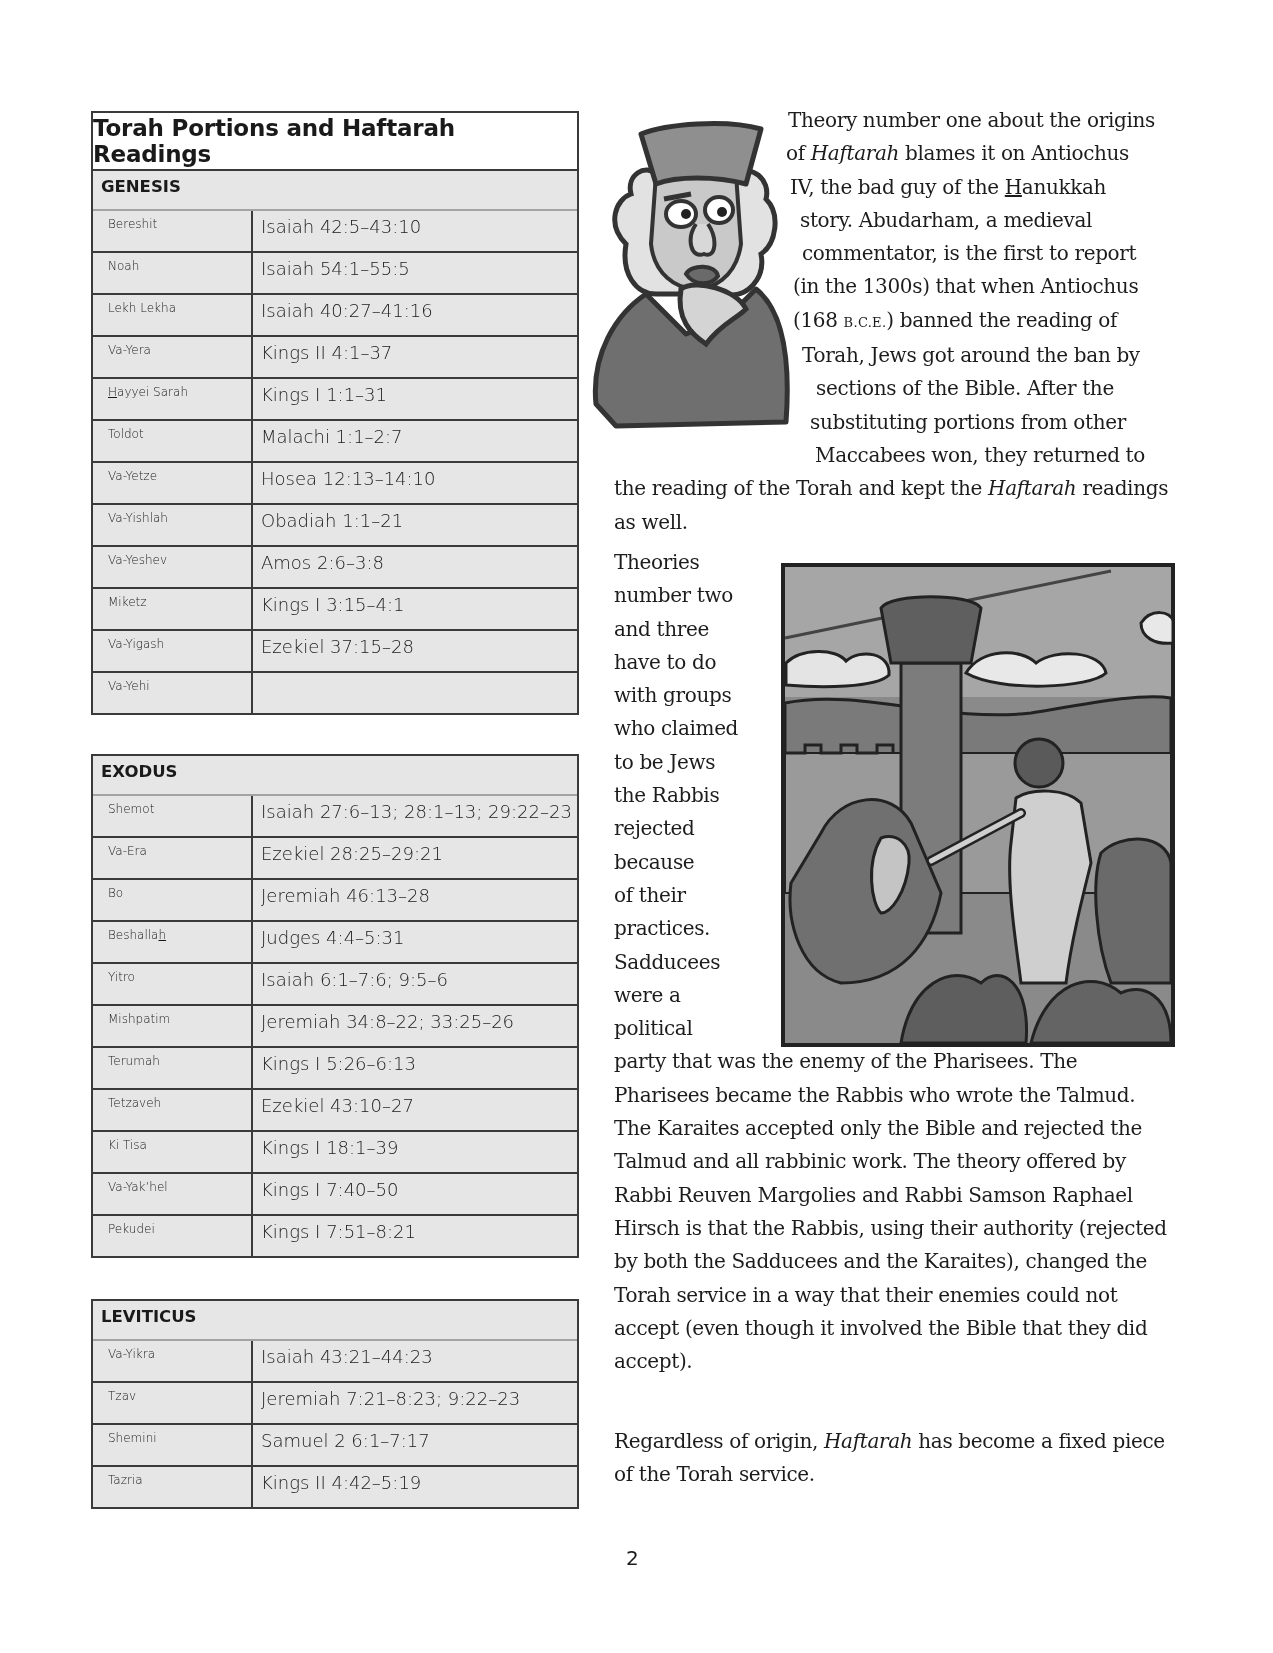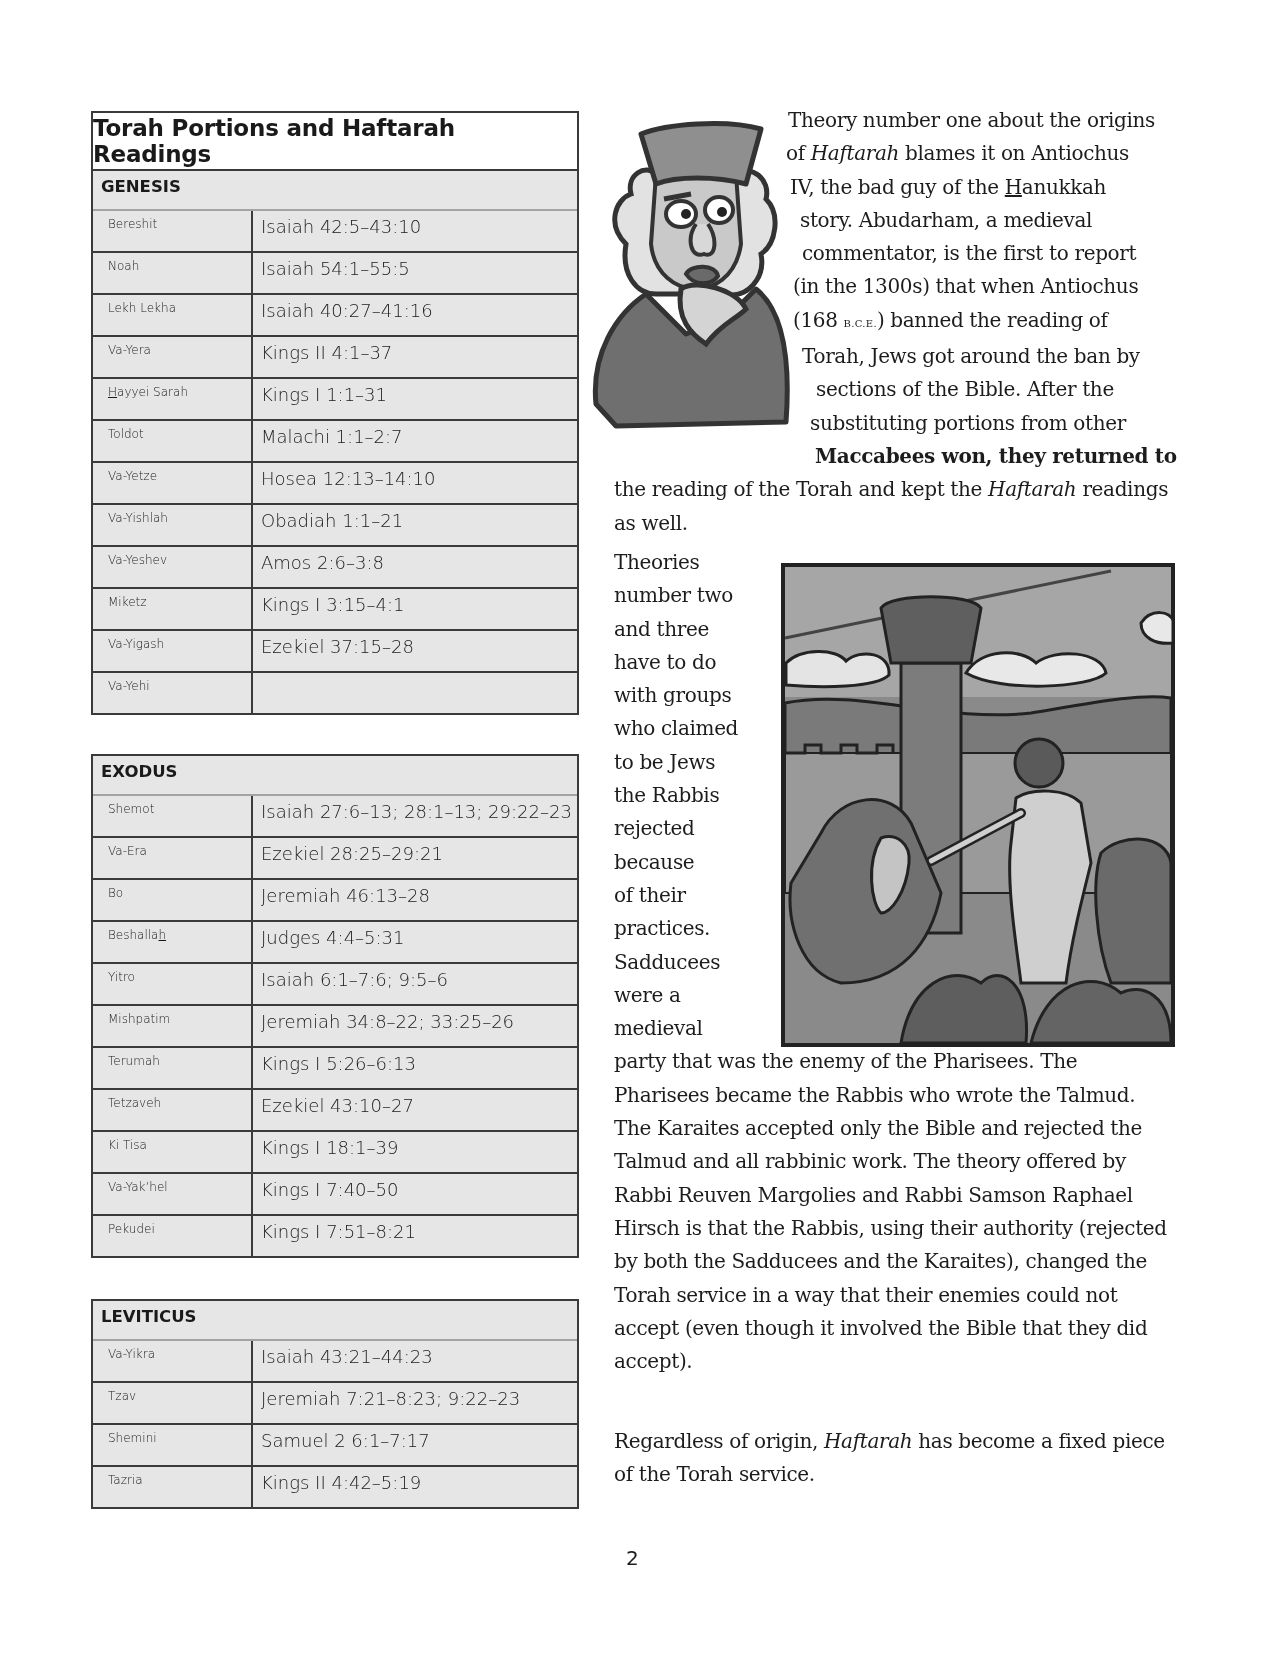--- a/index.html
+++ b/index.html
@@ -29,21 +29,21 @@
   .tbl .c2 { flex: 1; font-size: 18px; padding: 5px 0 0 8px; font-weight: 300; }
   .tbl .u { text-decoration: underline; }
 
   
   .txt {
     position: absolute; font-family: "DejaVu Serif", serif; font-size: 20px;
     color: #1c1c1c; line-height: 33.3px; white-space: nowrap; letter-spacing: -0.35px;
   }
   .txt .line { display: block; }
   .txt i { font-style: italic; }
-  .sc { font-size: 10px; letter-spacing: 0.3px; }
+  .sc { font-size: 13px; letter-spacing: 0.3px; }
 
   .pagenum { position: absolute; left: 626px; top: 1546px; font-family: "DejaVu Sans", sans-serif;
              font-size: 20px; color: #1c1c1c; }
 
   .art { position: absolute; }
 </style>
 </head>
 <body>
 
 <div class="page">
@@ -195,21 +195,21 @@
     <span class="line" style="padding-left:788px;">Theory number one about the origins</span>
     <span class="line" style="padding-left:786px;"><span>of </span><i>Haftarah</i><span> blames it on Antiochus</span></span>
     <span class="line" style="padding-left:790px;"><span>IV, the bad guy of the </span><span style="text-decoration:underline">H</span><span>anukkah</span></span>
     <span class="line" style="padding-left:800px;">story. Abudarham, a medieval</span>
     <span class="line" style="padding-left:802px;">commentator, is the first to report</span>
     <span class="line" style="padding-left:793px;">(in the 1300s) that when Antiochus</span>
     <span class="line" style="padding-left:793px;"><span>(168 </span><span class="sc">B.C.E.</span><span>) banned the reading of</span></span>
     <span class="line" style="padding-left:802px;">Torah, Jews got around the ban by</span>
     <span class="line" style="padding-left:816px;">sections of the Bible. After the</span>
     <span class="line" style="padding-left:810px;">substituting portions from other</span>
-    <span class="line" style="padding-left:815px;font-weight:bold;">Maccabees won, they returned to</span>
+    <span class="line" style="padding-left:815px;">Maccabees won, they returned to</span>
     <span class="line" style="padding-left:614px;"><span>the reading of the Torah and kept the </span><i>Haftarah</i><span> readings</span></span>
     <span class="line" style="padding-left:614px;">as well.</span>
   </div>
 
   <svg class="art" style="left:781px; top:563px;" width="394" height="484" viewBox="0 0 394 484">
     <rect x="2" y="2" width="390" height="480" fill="#8a8a8a" stroke="#222" stroke-width="4"></rect>
 
     <rect x="4" y="4" width="386" height="130" fill="#a6a6a6"></rect>
     <path d="M4 75 L330 8" stroke="#444" stroke-width="3"></path>
 
@@ -247,21 +247,21 @@
     <span class="line">with groups</span>
     <span class="line">who claimed</span>
     <span class="line">to be Jews</span>
     <span class="line">the Rabbis</span>
     <span class="line">rejected</span>
     <span class="line">because</span>
     <span class="line">of their</span>
     <span class="line">practices.</span>
     <span class="line">Sadducees</span>
     <span class="line">were a</span>
-    <span class="line">medieval</span>
+    <span class="line">political</span>
     <span class="line">party that was the enemy of the Pharisees. The</span>
     <span class="line">Pharisees became the Rabbis who wrote the Talmud.</span>
     <span class="line">The Karaites accepted only the Bible and rejected the</span>
     <span class="line">Talmud and all rabbinic work. The theory offered by</span>
     <span class="line">Rabbi Reuven Margolies and Rabbi Samson Raphael</span>
     <span class="line">Hirsch is that the Rabbis, using their authority (rejected</span>
     <span class="line">by both the Sadducees and the Karaites), changed the</span>
     <span class="line">Torah service in a way that their enemies could not</span>
     <span class="line">accept (even though it involved the Bible that they did</span>
     <span class="line">accept).</span>

